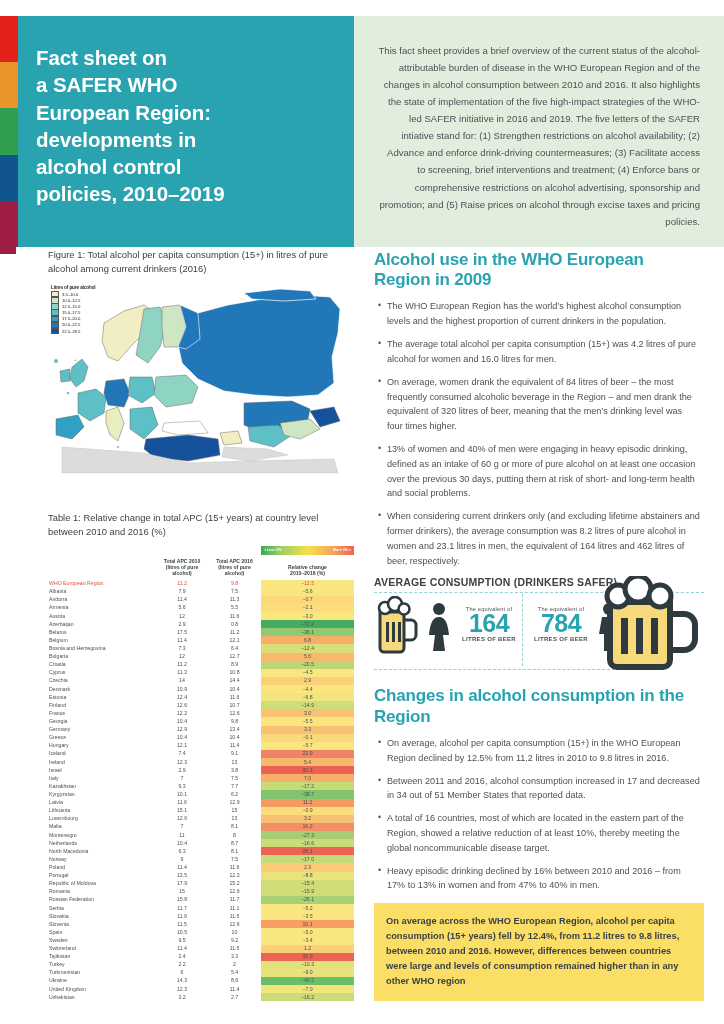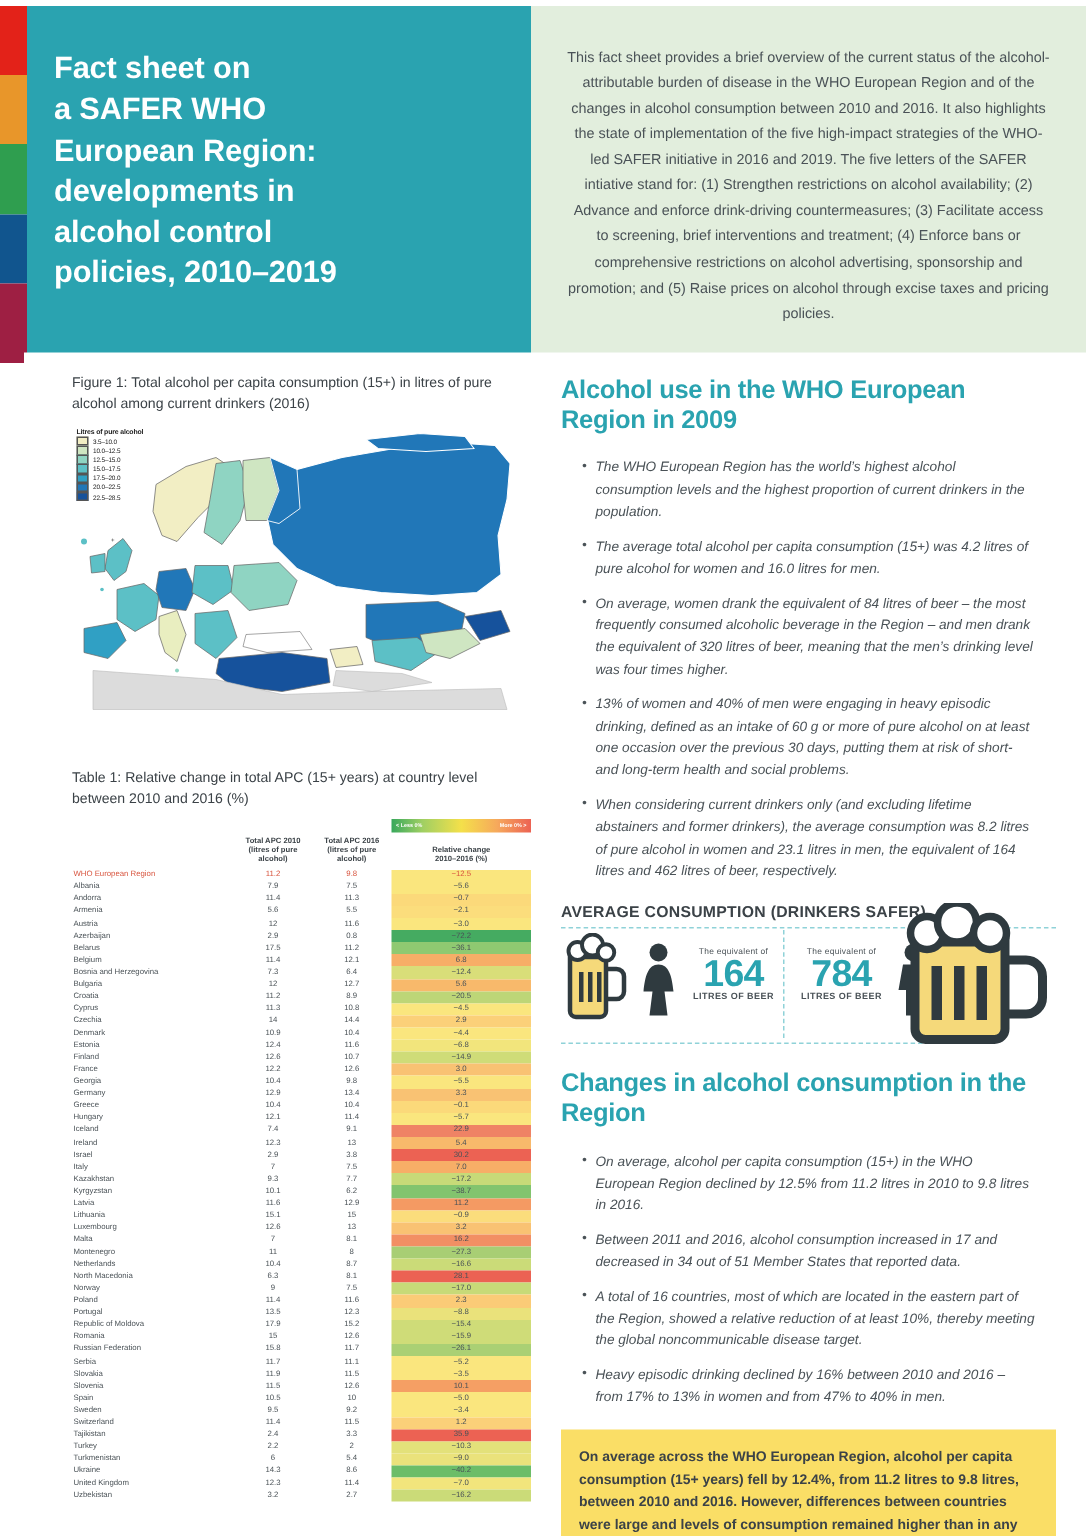--- a/index.html
+++ b/index.html
@@ -5,33 +5,33 @@
   html,body{margin:0;padding:0;}
   body{
     width:724px;height:1024px;
     background:#ffffff;
     font-family:"Liberation Sans", sans-serif;
     color:#3b4247;
     overflow:hidden;
     position:relative;
   }
   
-  .header{position:absolute;left:0;top:4px;width:716px;height:231px;}
+  .header{position:absolute;left:0;top:16px;width:716px;height:231px;}
   .colorstrip{position:absolute;left:0;top:0;width:18px;height:231px;}
   .colorstrip div{width:100%;}
   .hdr-teal{position:absolute;left:18px;top:0;width:336px;height:231px;background:#2aa3b0;}
   .hdr-title{
     position:absolute;left:36px;top:28px;width:300px;
     color:#ffffff;font-weight:bold;font-size:20.5px;line-height:1.33;
     letter-spacing:-.1px;
   }
   .hdr-green{position:absolute;left:354px;top:0;width:370px;height:231px;background:#e2eedd;}
   .hdr-text{
     position:absolute;left:378px;top:26px;width:322px;
-    font-size:9.6px;line-height:1.78;color:#4a5257;text-align:center;
+    font-size:9.6px;line-height:1.78;color:#4a5257;text-align:right;
   }
   .hdr-tab{position:absolute;left:0;top:216px;width:16px;height:22px;background:#9e1f43;}
 
   
   .left-col{position:absolute;left:48px;top:248px;width:306px;}
   .fig-caption,.tbl-caption{font-size:9.4px;line-height:1.45;color:#3b4247;}
   .fig-caption b,.tbl-caption b{font-weight:normal;}
 
   
   .map-wrap{position:relative;width:306px;height:216px;margin-top:8px;background:#ffffff;}
@@ -65,21 +65,21 @@
   .col-c{width:108px;}
   .col-a{width:52px;}
   .col-b{width:53px;}
   .col-d{width:93px;}
 
   
   .right-col{position:absolute;left:374px;top:250px;width:330px;}
   h2.sec{
     color:#2aa3b0;font-size:17px;font-weight:bold;line-height:1.19;margin:0 0 9px 0;letter-spacing:-.2px;
   }
-  ul.bullets{margin:14px;padding:0;list-style:none;font-style:italic;}
+  ul.bullets{margin:4px;padding:0;list-style:none;}
   ul.bullets li{
     position:relative;padding-left:9px;margin-bottom:8px;
     font-size:9.1px;line-height:1.63;color:#4a5257;text-align:left;
   }
   ul.bullets li:before{
     content:"\2022";position:absolute;left:0;top:-1px;color:#4a5257;font-size:9px;
   }
 
   
   .info-box{margin-top:6px;position:relative;height:96px;}

